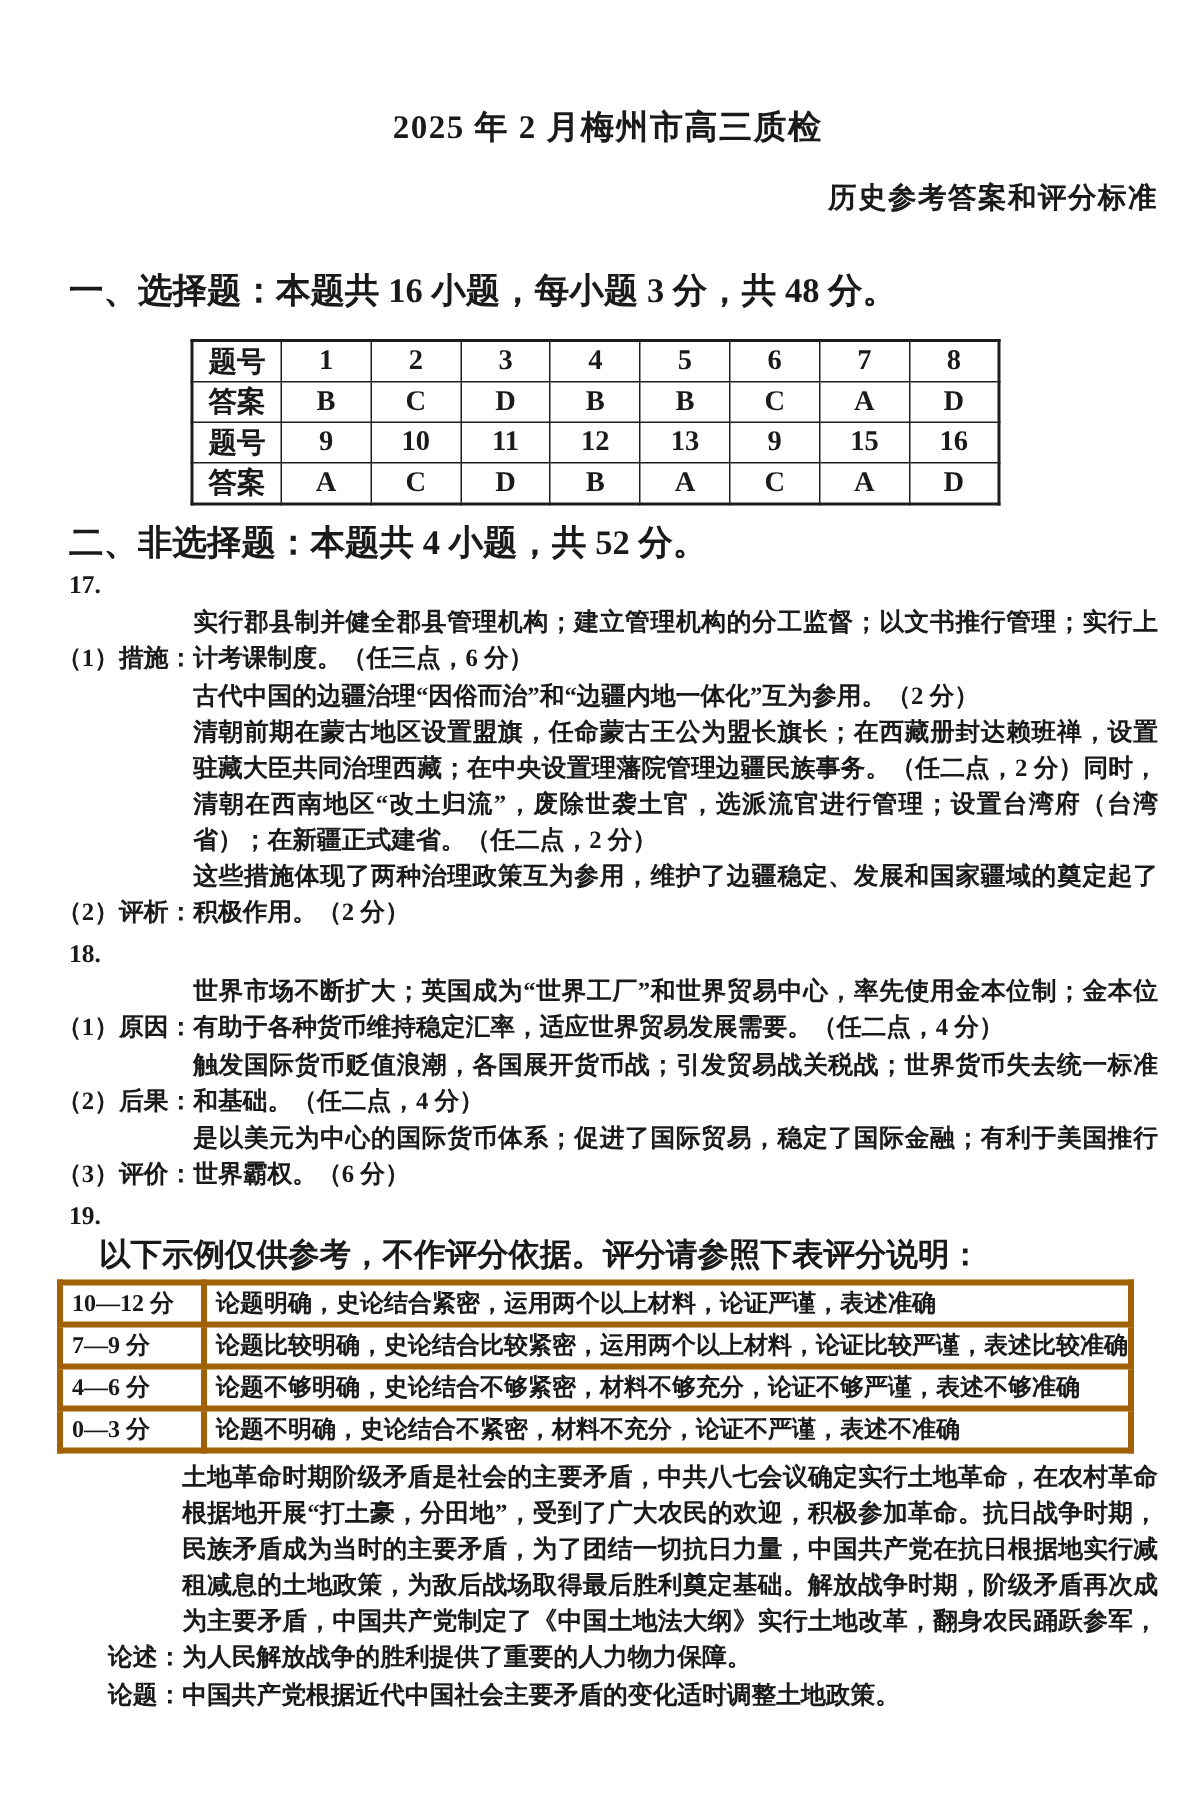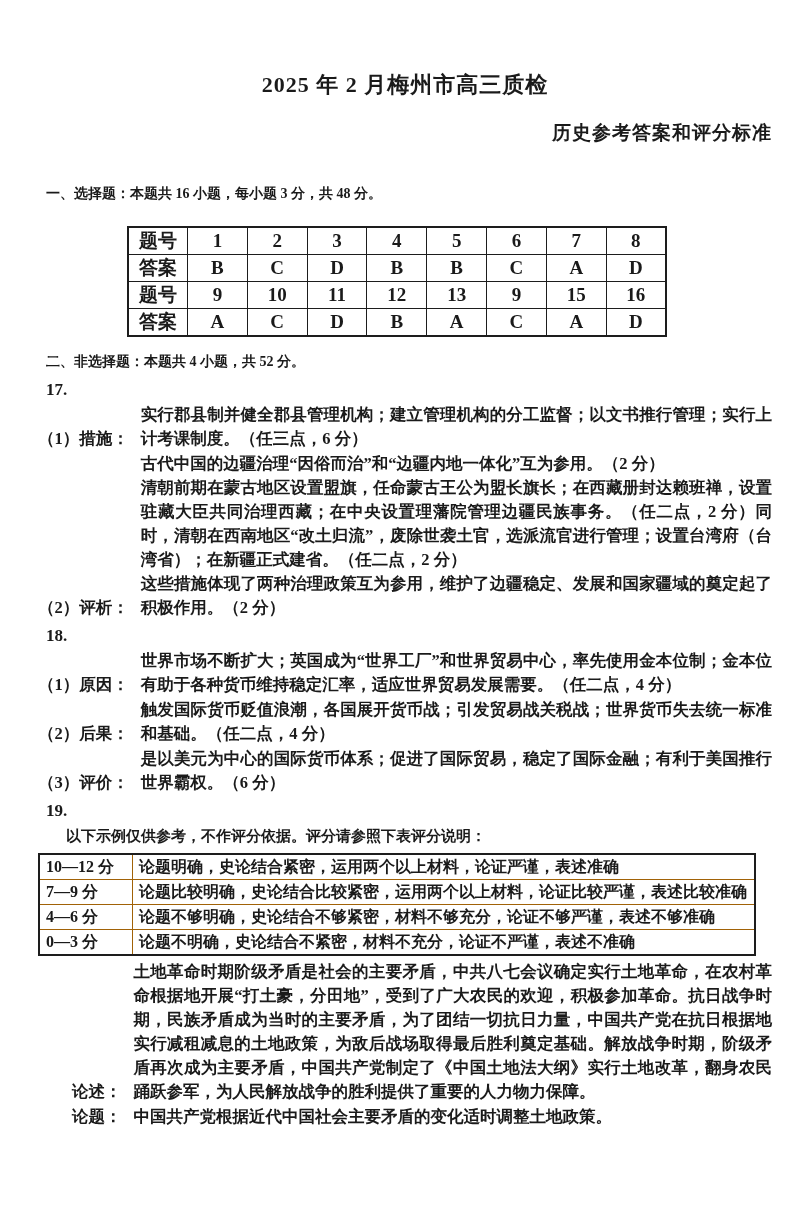--- a/index.html
+++ b/index.html
@@ -29,21 +29,21 @@
     letter-spacing: 1px;
   }
   .doc-subtitle {
     margin: 20px 0 0 0;
     text-align: right;
     font-size: 19px;
     line-height: 26px;
     letter-spacing: 1px;
   }
   .sec-heading {
-    font-size: 14px;
+    font-size: 23px;
     line-height: 24px;
     padding-left: 8px;
   }
   .sec-heading.first {
     margin-top: 36px;
   }
   .sec-heading.second {
     margin-top: 13px;
   }
   
@@ -76,42 +76,41 @@
     line-height: 24px;
     margin-top: 1px;
   }
   .item-label {
     white-space: nowrap;
     flex: 0 0 auto;
   }
   .item-body {
     flex: 1 1 auto;
     min-width: 0;
-    margin-left: 12px;
   }
   .item-body p {
     margin: 0;
     text-align: justify;
   }
   .intro-line {
-    font-size: 15px;
+    font-size: 21px;
     line-height: 24px;
     padding-left: 28px;
     margin-top: 1px;
   }
   
   table.rubric-table {
     border-collapse: collapse;
     table-layout: fixed;
     width: 718px;
     margin: 5px 0 4px 0;
     border: 2px solid #1d1d1d;
   }
   table.rubric-table td {
-    border: 1px solid #a16207;
+    border: 4px solid #a16207;
     height: 24px;
     font-size: 16px;
     padding: 0 6px;
     white-space: nowrap;
     overflow: hidden;
   }
   table.rubric-table td.score-col { width: 80px; }
   
   .example-block {
     padding-left: 34px;

